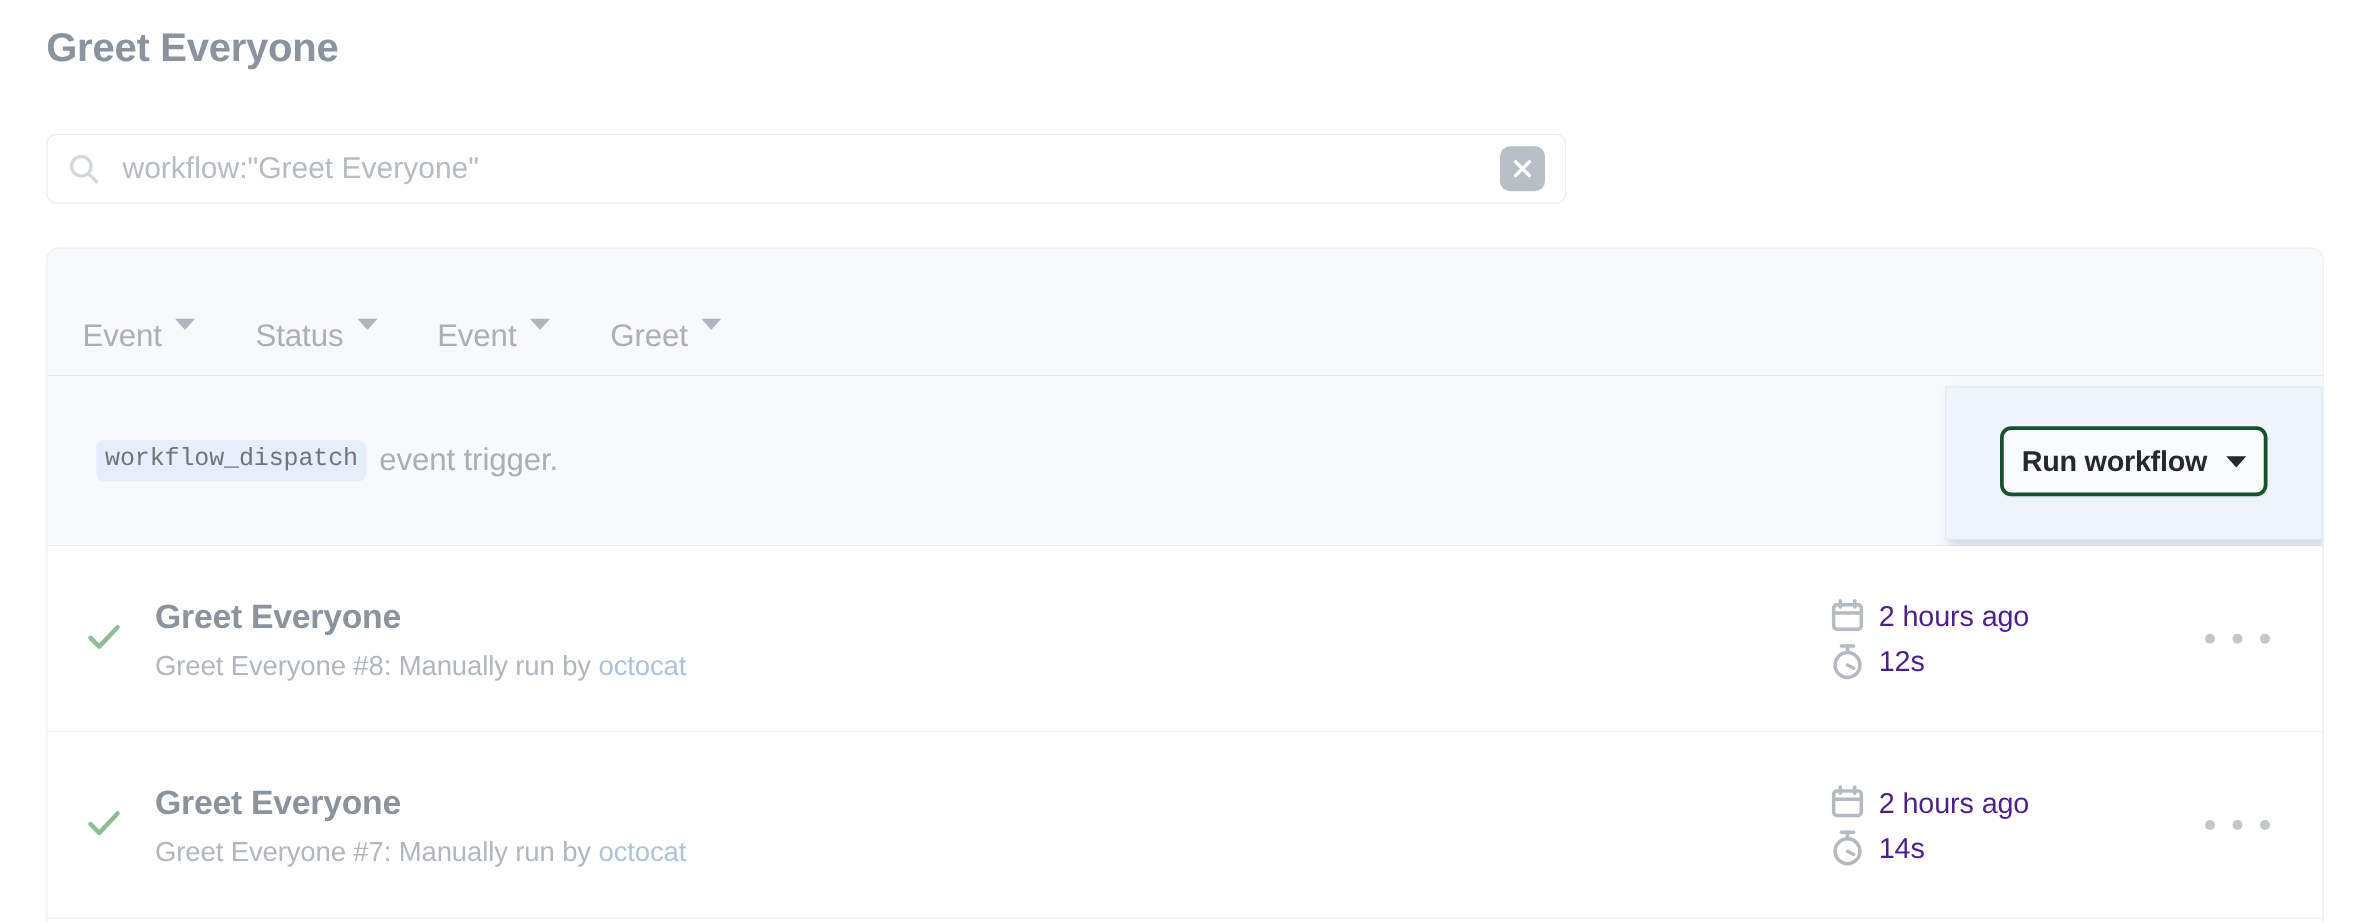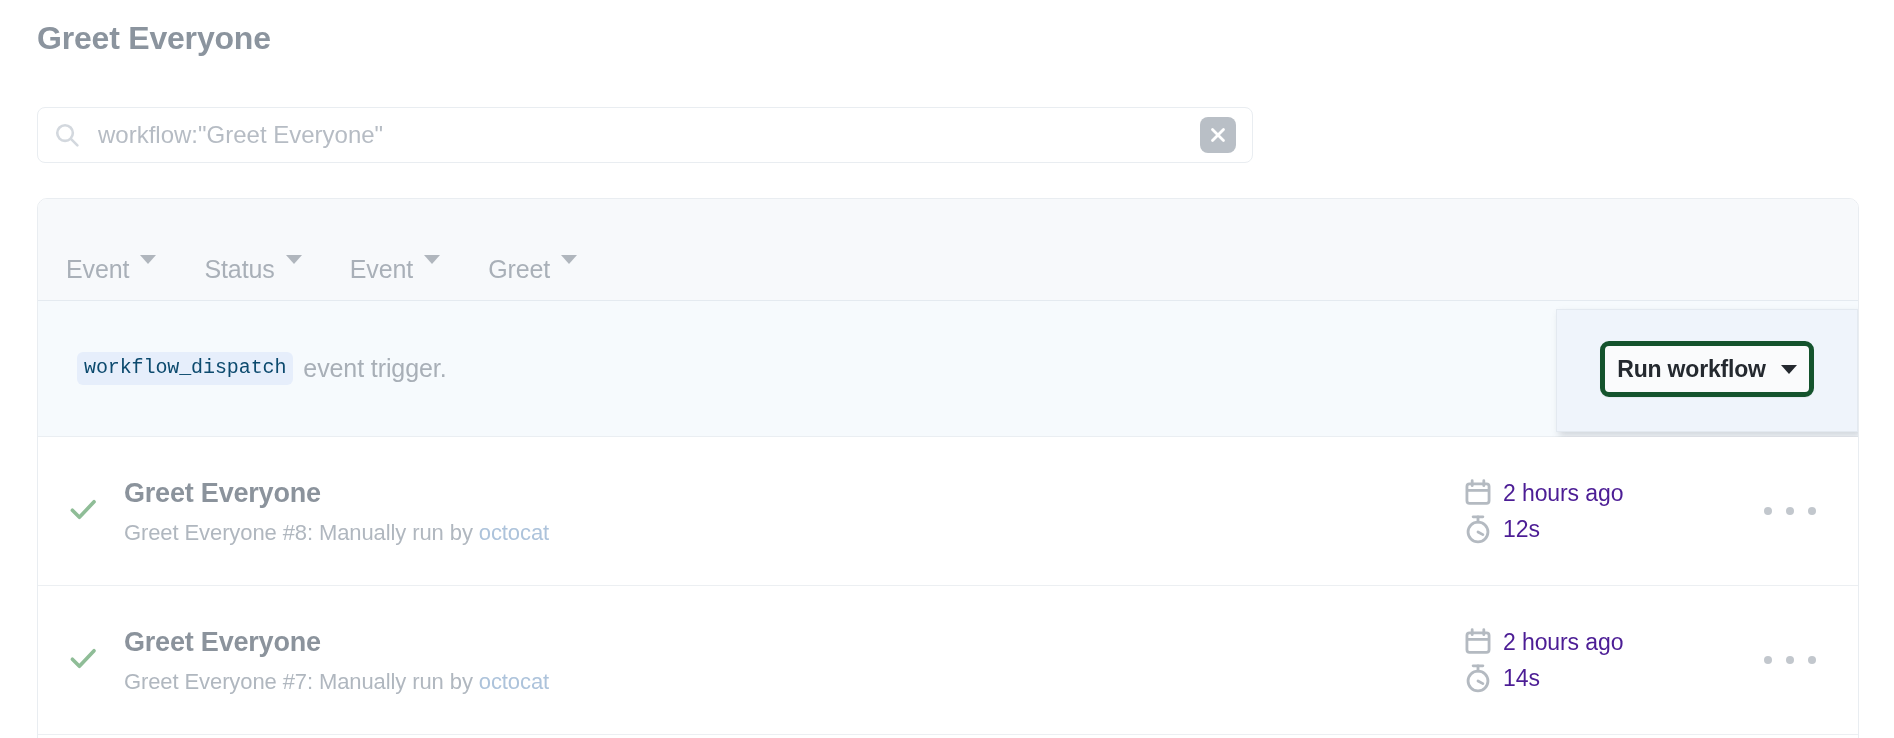--- a/index.html
+++ b/index.html
@@ -148,42 +148,42 @@
     color: #a8afb7;
     letter-spacing: -0.1px;
     display: flex;
     align-items: center;
   }
   .code-chip {
     display: inline-block;
     font-family: "Liberation Mono", monospace;
     font-size: 20px;
     background: #e6eefb;
-    color: #0c4a6e;
+    color: #737373;
     border-radius: 6px;
     padding: 4px 7px 5px 7px;
     margin: 4px 10px;
     line-height: 24px;
   }
 
   
   .run-overlay {
     position: absolute;
     left: 1518px; top: 8px;
     width: 302px; height: 123px;
     background: #eff4fb;
     border: 1px solid #e3e9f0;
     box-shadow: 3px 4px 7px rgba(80,90,105,0.22);
   }
   .run-workflow-btn {
     position: absolute;
     left: 43px; top: 31px;
     width: 214px; height: 56px;
     background: #fafbfc;
-    border: 5px solid #14532d;
+    border: 3px solid #14532d;
     border-radius: 9px;
     display: flex;
     align-items: center;
     justify-content: center;
     cursor: pointer;
     box-shadow: 0 1px 1px rgba(27,31,36,0.04);
   }
   .run-workflow-btn .label {
     font-size: 23px;
     font-weight: bold;

